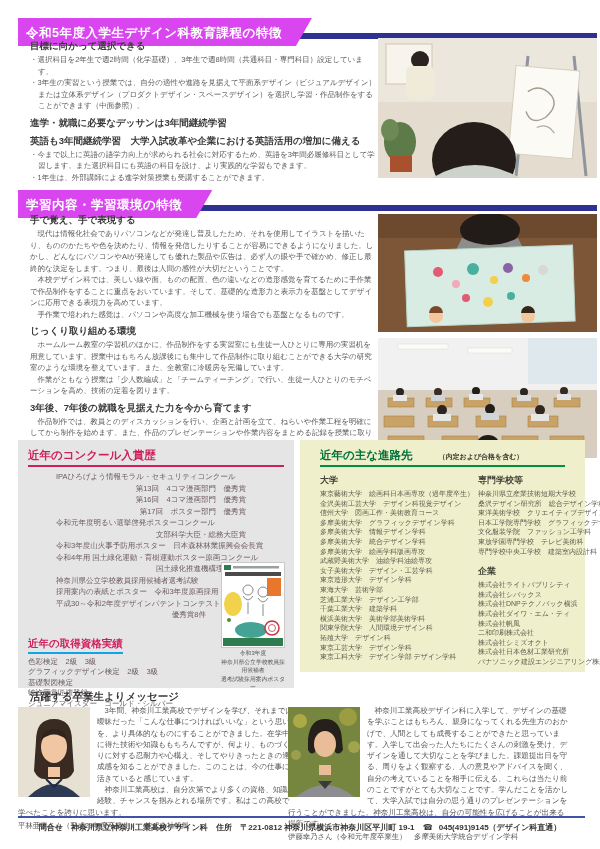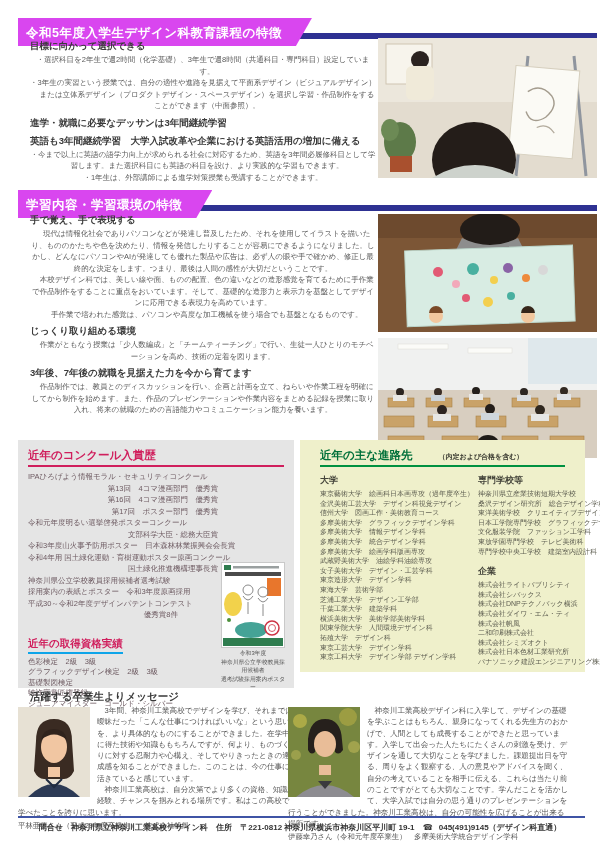--- a/index.html
+++ b/index.html
@@ -10,33 +10,33 @@
   .band .tail{position:absolute;left:0;bottom:1px;width:100%;height:6px;background:#2e3192;}
   .band .label{position:absolute;left:0;top:0;height:24px;background:#d946ef;color:#fff;
     font-weight:bold;font-size:12.5px;line-height:22px;padding:4px 30px 0 8px;letter-spacing:.5px;
     clip-path:polygon(0 0,100% 0,calc(100% - 16px) 100%,0 100%);}
   .band1{top:18px;} .band2{top:190px;}
   
   .sec{position:absolute;left:30px;width:346px;}
   .sec1{top:40px;} .sec2{top:214px;}
   .sec .h{font-size:9.5px;font-weight:bold;color:#3a3a3a;margin:5px 0 1px;}
   .sec .h:first-child{margin-top:0;}
-  .sec p{margin:0;font-size:7.5px;line-height:11.5px;color:#5a5a5a;text-align:center;}
+  .sec p{margin:0;font-size:7.5px;line-height:11.5px;color:#5a5a5a;}
   .sec p.bullet{padding-left:8px;text-indent:-8px;}
   .sec p.para{text-indent:1em;}
   
   .photo{position:absolute;left:378px;}
   .photo svg{display:block;}
   .photo1{top:38px;} .photo2{top:214px;} .photo3{top:338px;}
   
   .panel-pink{position:absolute;left:18px;top:440px;width:276px;height:248px;background:#e5e5e5;
     box-sizing:border-box;padding:8px 10px;}
   .ptitle{color:#d01f5d;font-size:11.5px;font-weight:bold;border-bottom:2px solid #d01f5d;
     padding-bottom:2px;margin-bottom:4px;}
-  .arow{font-size:7.5px;line-height:11.5px;color:#6d5a61;width:190px;white-space:nowrap;}
+  .arow{font-size:7.5px;line-height:11.5px;color:#6d5a61;width:190px;white-space:nowrap;margin-left:28px;}
   .arow.r{text-align:right;}
   .arow.n{width:150px;}
   .ctitle{display:inline-block;color:#d01f5d;font-size:10.5px;font-weight:bold;
     border-bottom:2px solid #0ea5e9;padding-bottom:1px;margin:16px 0 3px;}
   .crow{font-size:7.5px;line-height:10.5px;color:#6d5a61;white-space:nowrap;width:170px;}
   .poster{position:absolute;right:8px;top:122px;width:66px;text-align:center;}
   .poster svg{display:block;margin:0 auto;}
   .pcap{font-size:5.8px;line-height:7.4px;color:#555;margin-top:2px;}
   
   .panel-green{position:absolute;left:300px;top:440px;width:285px;height:232px;background:#eff0cb;
@@ -113,20 +113,21 @@
     <div class="tail"></div>
     <div class="label">学習内容・学習環境の特徴</div>
   </div>
 
   <div class="sec sec2">
     <div class="h">手で覚え、手で表現する</div>
     <p class="para">現代は情報化社会でありパソコンなどが発達し普及したため、それを使用してイラストを描いたり、もののかたちや色を決めたり、情報を発信したりすることが容易にできるようになりました。しかし、どんなにパソコンやAIが発達しても優れた製品や広告は、必ず人の眼や手で確かめ、修正し最終的な決定をします。つまり、最後は人間の感性が大切だということです。</p>
     <p class="para">本校デザイン科では、美しい線や面、ものの配置、色の違いなどの造形感覚を育てるために手作業で作品制作をすることに重点をおいています。そして、基礎的な造形力と表示力を基盤としてデザインに応用できる表現力を高めています。</p>
     <p class="para">手作業で培われた感覚は、パソコンや高度な加工機械を使う場合でも基盤となるものです。</p>
     <div class="h">じっくり取り組める環境</div>
+    <p class="para">ホームルーム教室の学習机のほかに、作品制作をする実習室にも生徒一人ひとりに専用の実習机を用意しています。授業中はもちろん放課後にも集中して作品制作に取り組むことができる大学の研究室のような環境を整えています。また、全教室に冷暖房を完備しています。</p>
     <p class="para">作業がともなう授業は「少人数編成」と「チームティーチング」で行い、生徒一人ひとりのモチベーションを高め、技術の定着を図ります。</p>
     <div class="h">3年後、7年後の就職を見据えた力を今から育てます</div>
     <p class="para">作品制作では、教員とのディスカッションを行い、企画と計画を立て、ねらいや作業工程を明確にしてから制作を始めます。また、作品のプレゼンテーションや作業内容をまとめる記録を授業に取り入れ、将来の就職のための言語能力やコミュニケーション能力を養います。</p>
   </div>
 
   <div class="photo photo2">
     <svg width="219" height="118" viewBox="0 0 219 118" aria-hidden="true">
       <rect width="219" height="118" fill="#7c5636"></rect>
       <rect width="219" height="24" fill="#6d4a2e"></rect>
       <ellipse cx="112" cy="16" rx="30" ry="17" fill="#221c18"></ellipse>

